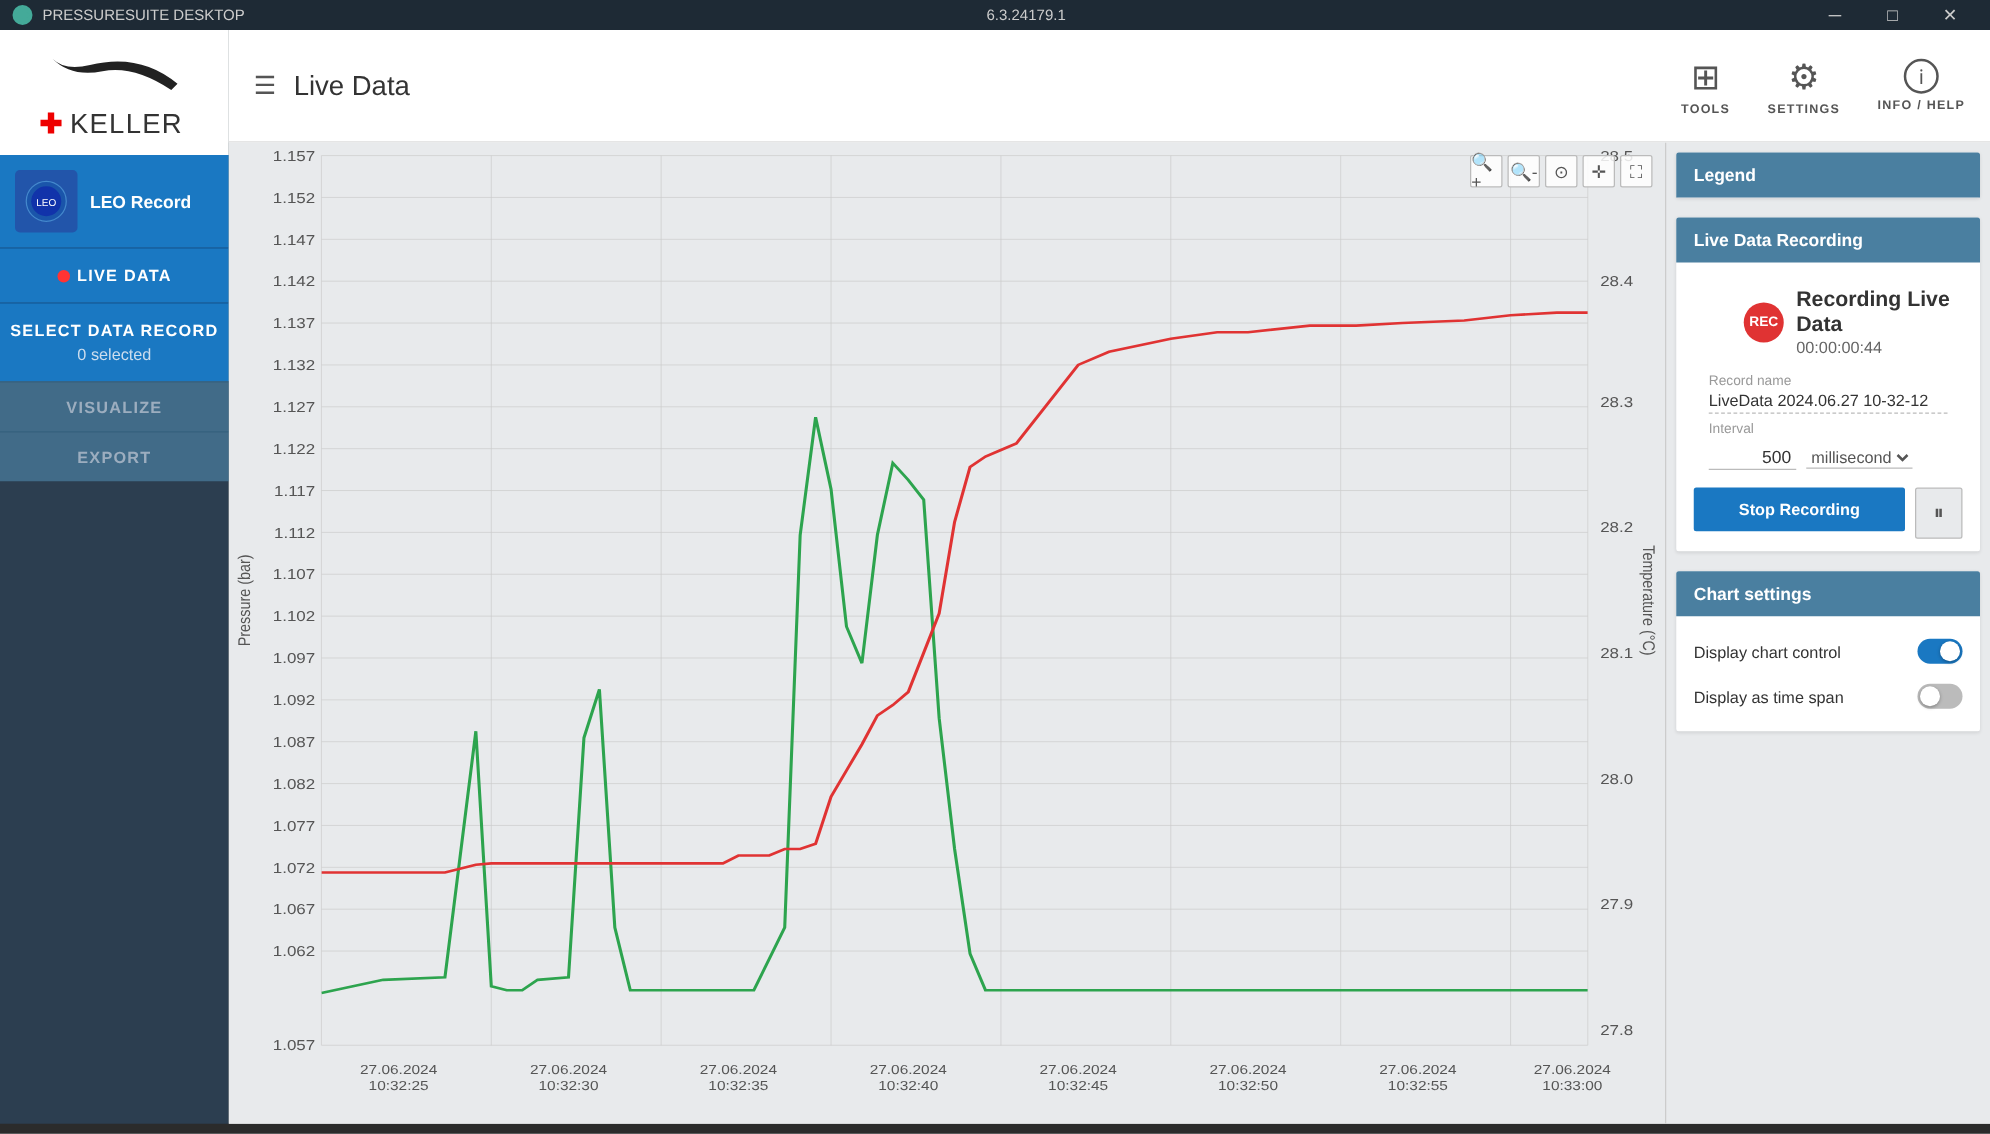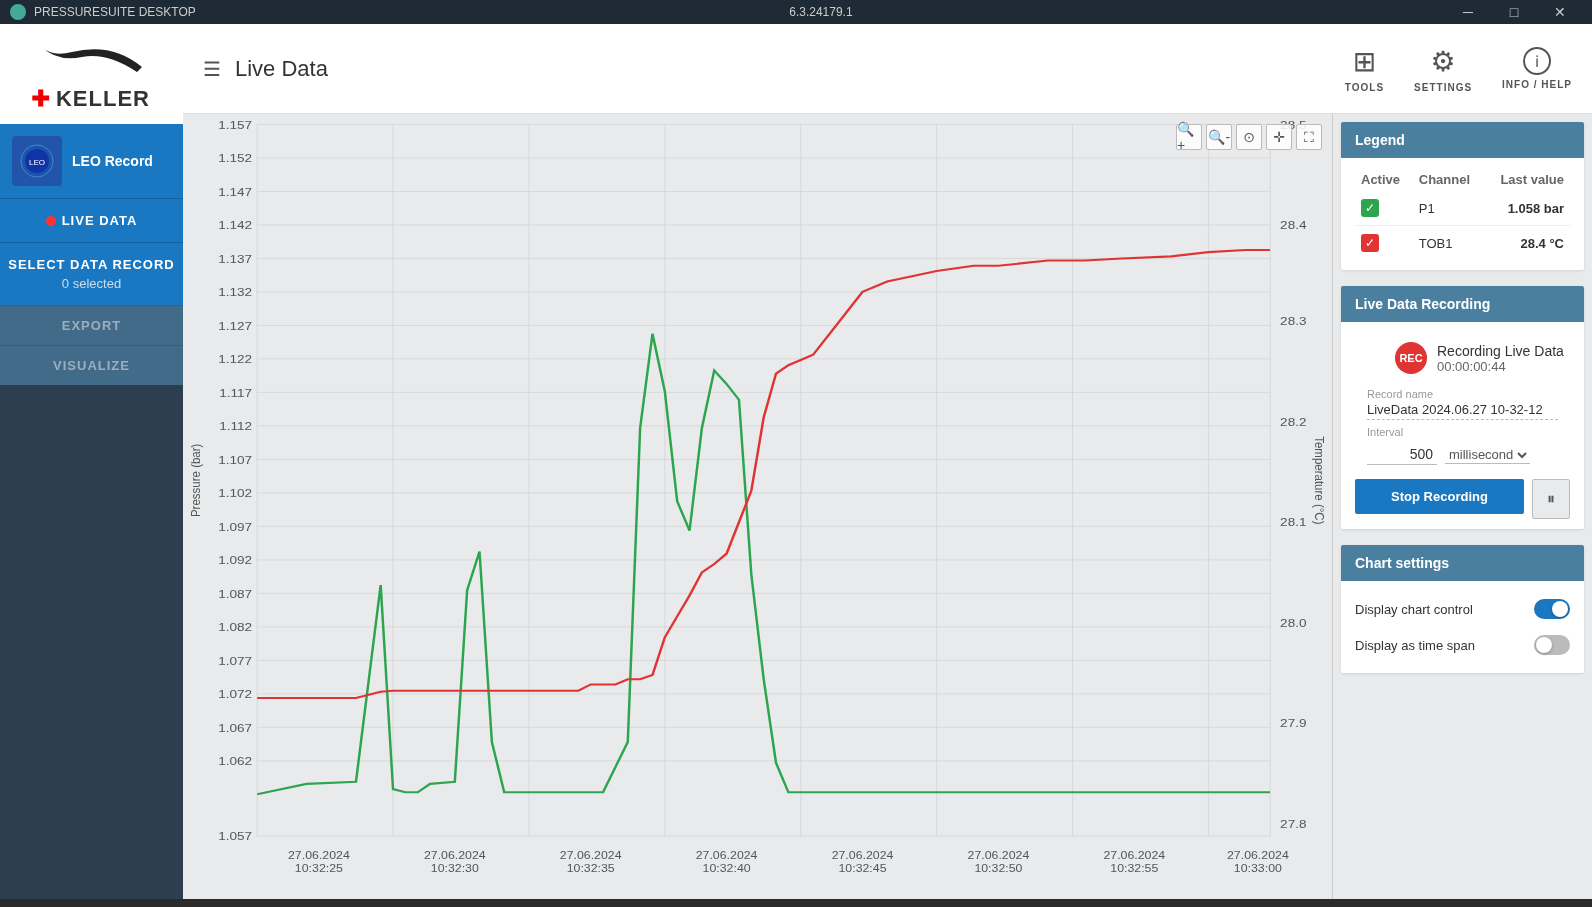--- a/index.html
+++ b/index.html
@@ -28,21 +28,21 @@
       flex-shrink: 0;
     }
     .sidebar-logo {
       background: #fff; padding: 15px; display: flex; align-items: center; justify-content: center;
       height: 100px;
     }
     .keller-logo { display: flex; flex-direction: column; align-items: flex-start; gap: 2px; }
     .keller-bird { font-size: 28px; color: #333; transform: scaleX(-1); display: inline-block; }
     .keller-text { display: flex; align-items: center; gap: 6px; }
     .keller-cross { color: #e00; font-size: 22px; font-weight: bold; }
-    .keller-name { font-size: 22px; font-weight: bold; color: #333; letter-spacing: 1px; }
+    .keller-name { font-size: 22px; font-weight: normal; color: #333; letter-spacing: 1px; }
 
     .device-item {
       background: #1a78c2; padding: 12px; display: flex; align-items: center; gap: 10px;
       cursor: pointer; color: #fff;
     }
     .device-icon {
       width: 50px; height: 50px; background: #2255aa; border-radius: 4px;
       display: flex; align-items: center; justify-content: center; font-size: 24px;
       flex-shrink: 0;
     }
@@ -127,21 +127,21 @@
     .channel-name { font-weight: 500; }
     .channel-value { font-weight: bold; text-align: right; }
 
     
     .rec-header { display: flex; align-items: center; gap: 10px; padding: 10px 0 8px 0; }
     .rec-badge {
       background: #e03333; color: #fff; border-radius: 50%; width: 32px; height: 32px;
       display: flex; align-items: center; justify-content: center; font-size: 11px;
       font-weight: bold; flex-shrink: 0; margin-left: 40px;
     }
-    .rec-title { font-size: 14px; font-weight: 400; color: #333; }
+    .rec-title { font-size: 17px; font-weight: 700; color: #333; }
     .rec-time { font-size: 13px; color: #666; }
     .rec-field { margin: 6px 12px; }
     .rec-label { font-size: 11px; color: #999; margin-bottom: 2px; }
     .rec-value { font-size: 13px; color: #333; border-bottom: 1px dashed #bbb; padding-bottom: 2px; }
     .rec-row { display: flex; align-items: center; gap: 8px; margin: 6px 0; }
     .rec-input {
       width: 70px; border: none; border-bottom: 1px solid #bbb; font-size: 14px;
       color: #333; padding: 2px 4px; background: transparent; text-align: right;
     }
     .rec-select {
@@ -234,24 +234,24 @@
       <span class="dot"></span>
       <span>LIVE DATA</span>
     </button>
 
     <div class="select-section">
       <div class="select-title">SELECT DATA RECORD</div>
       <div class="select-count">0 selected</div>
     </div>
 
     <button class="action-btn">
-      <span>EXPORT</span>
+      <span>VISUALIZE</span>
     </button>
     <button class="action-btn">
-      <span>VISUALIZE</span>
+      <span>EXPORT</span>
     </button>
   </div>
 
   <div class="main-content">
 
     <div class="header">
       <div class="header-left">
         <span class="menu-icon">☰</span>
         <span class="page-title">Live Data</span>
       </div>
@@ -484,47 +484,20 @@
           <div class="chart-ctrl-btn" title="Reset">⊙</div>
           <div class="chart-ctrl-btn" title="Crosshair">✛</div>
           <div class="chart-ctrl-btn" title="Expand">⛶</div>
         </div>
       </div>
 
       <div class="right-panel">
 
         <div class="panel-section">
           <div class="panel-header">Legend</div>
-          <div class="panel-body">
-            <table class="legend-table">
-              <thead>
-                <tr>
-                  <th>Active</th>
-                  <th>Channel</th>
-                  <th style="text-align:right">Last value</th>
-                </tr>
-              </thead>
-              <tbody>
-                <tr>
-                  <td>
-                    <div class="channel-check check-green">✓</div>
-                  </td>
-                  <td class="channel-name">P1</td>
-                  <td class="channel-value">1.058 bar</td>
-                </tr>
-                <tr>
-                  <td>
-                    <div class="channel-check check-red">✓</div>
-                  </td>
-                  <td class="channel-name">TOB1</td>
-                  <td class="channel-value">28.4 °C</td>
-                </tr>
-              </tbody>
-            </table>
-          </div>
         </div>
 
         <div class="panel-section">
           <div class="panel-header">Live Data Recording</div>
           <div class="panel-body">
             <div class="rec-header">
               <div class="rec-badge">REC</div>
               <div>
                 <div class="rec-title">Recording Live Data</div>
                 <div class="rec-time">00:00:00:44</div>

